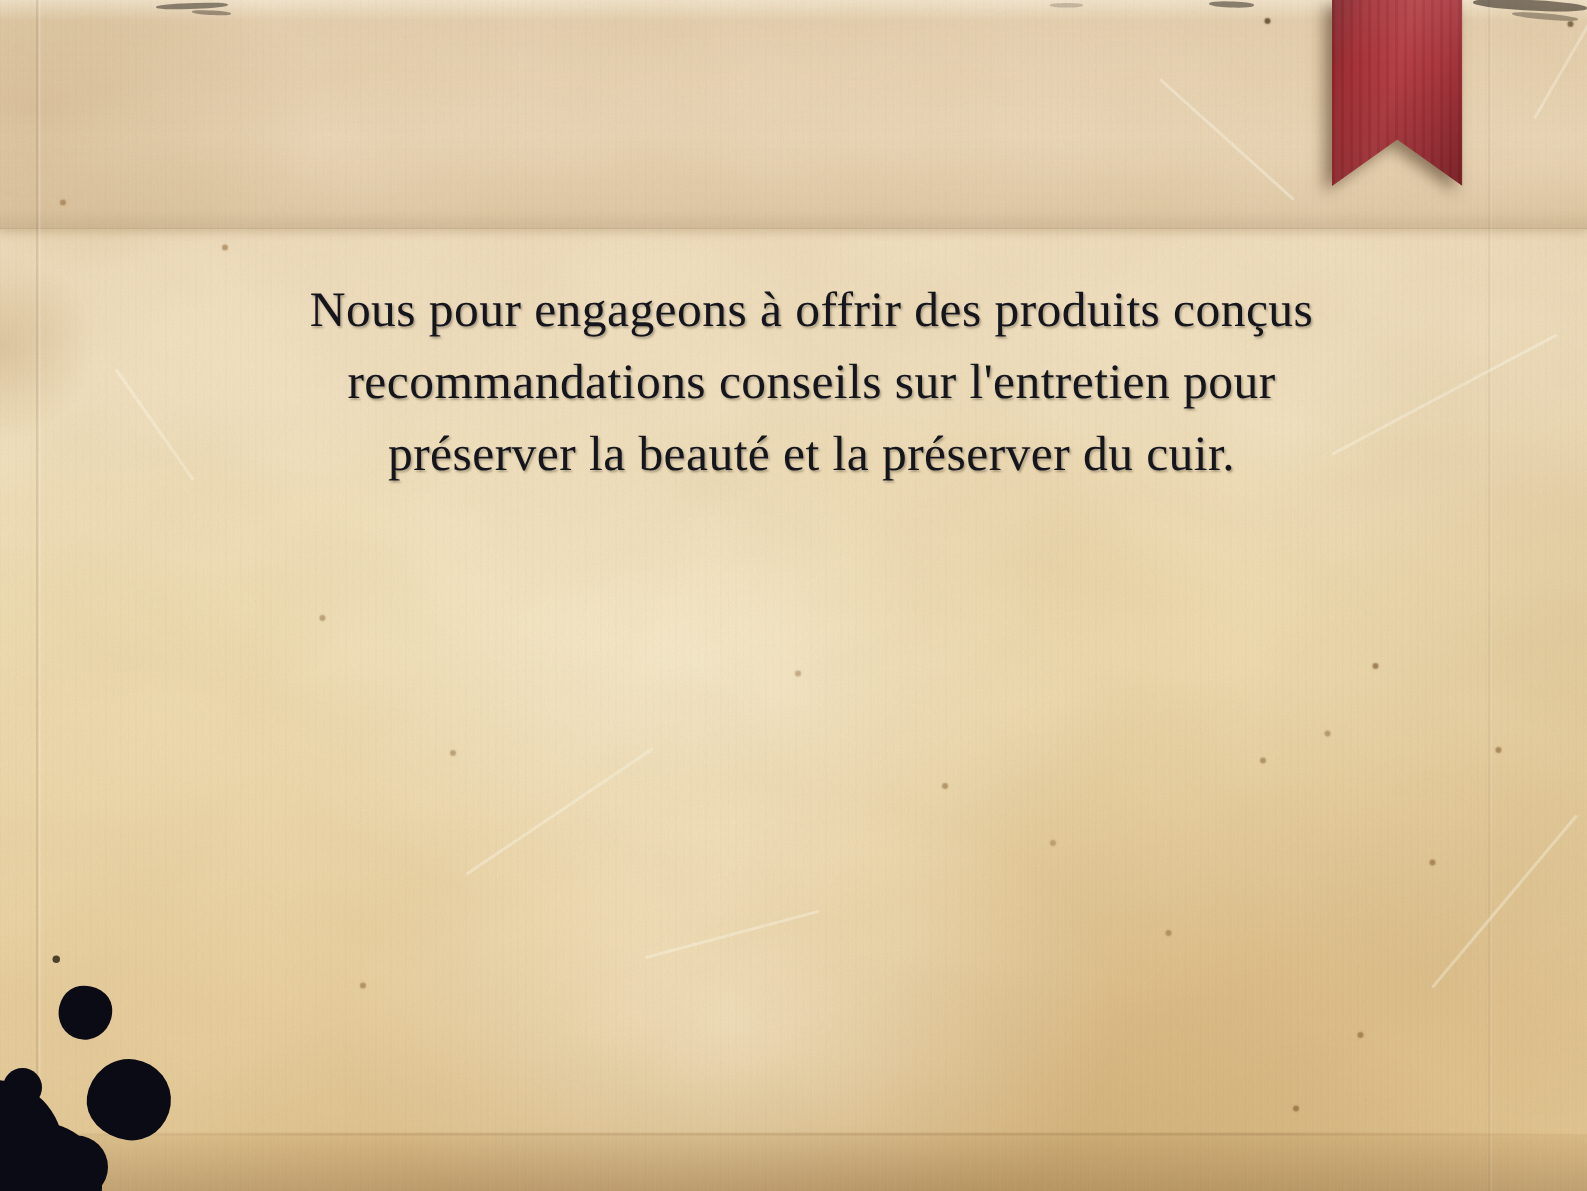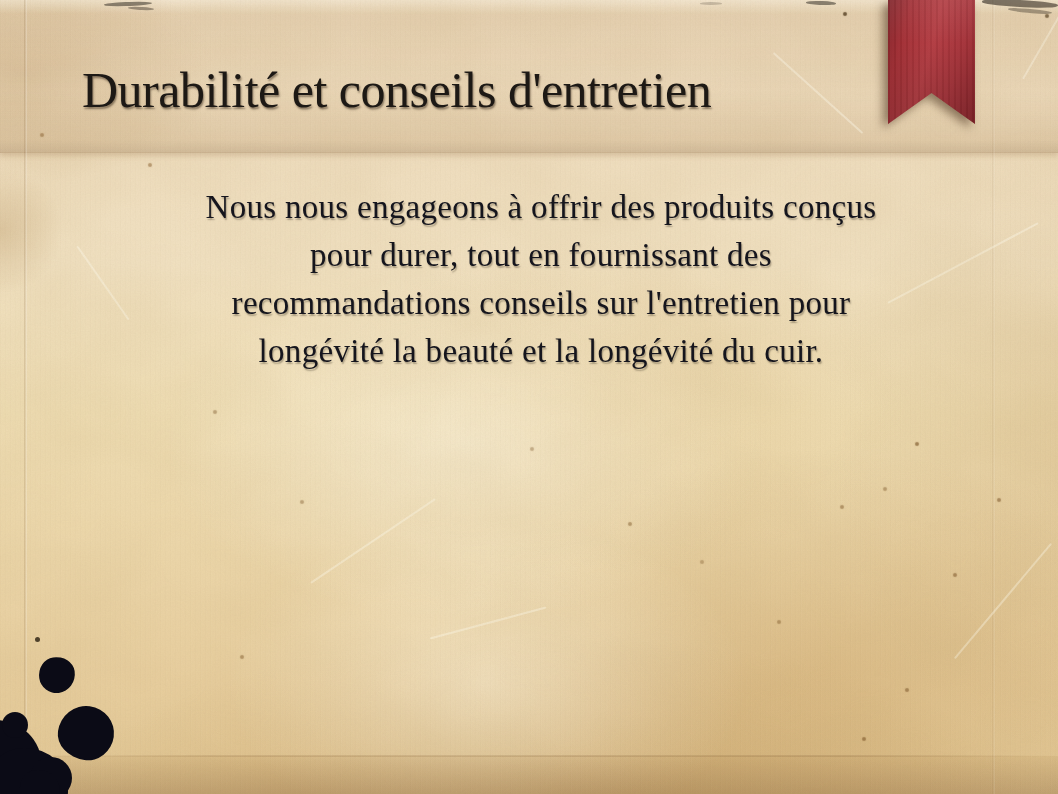--- a/index.html
+++ b/index.html
@@ -125,27 +125,25 @@
       </filter>
       <filter id="grainf" x="0" y="0" width="100%" height="100%">
         <feTurbulence type="fractalNoise" baseFrequency="0.7" numOctaves="2" seed="3"></feTurbulence>
         <feColorMatrix type="matrix" values="0 0 0 0 0.35  0 0 0 0 0.27  0 0 0 0 0.15  0.5 0 0 0 -0.1"></feColorMatrix>
       </filter>
     </defs>
     <rect width="1058" height="794" filter="url(#mottle)" opacity="0.32"></rect>
     <rect width="1058" height="794" filter="url(#grainf)" opacity="0.14"></rect>
   </svg>
 
-  <h1 class="title">Durabilité et conseils d'entretien</h1>
 
   <div class="body-text">
-    <div class="line">Nous nous engageons à offrir des produits conçus</div>
-    <div class="line">pour durer, tout en fournissant des</div>
+    <div class="line">Nous pour engageons à offrir des produits conçus</div>
     <div class="line">recommandations conseils sur l'entretien pour</div>
-    <div class="line">longévité la beauté et la longévité du cuir.</div>
+    <div class="line">préserver la beauté et la préserver du cuir.</div>
   </div>
 
   <div class="ribbon-wrap">
     <div class="ribbon"></div>
   </div>
 
   <div class="ink">
     <div class="dot"></div>
     <div class="b-small"></div>
     <div class="b-med"></div>

